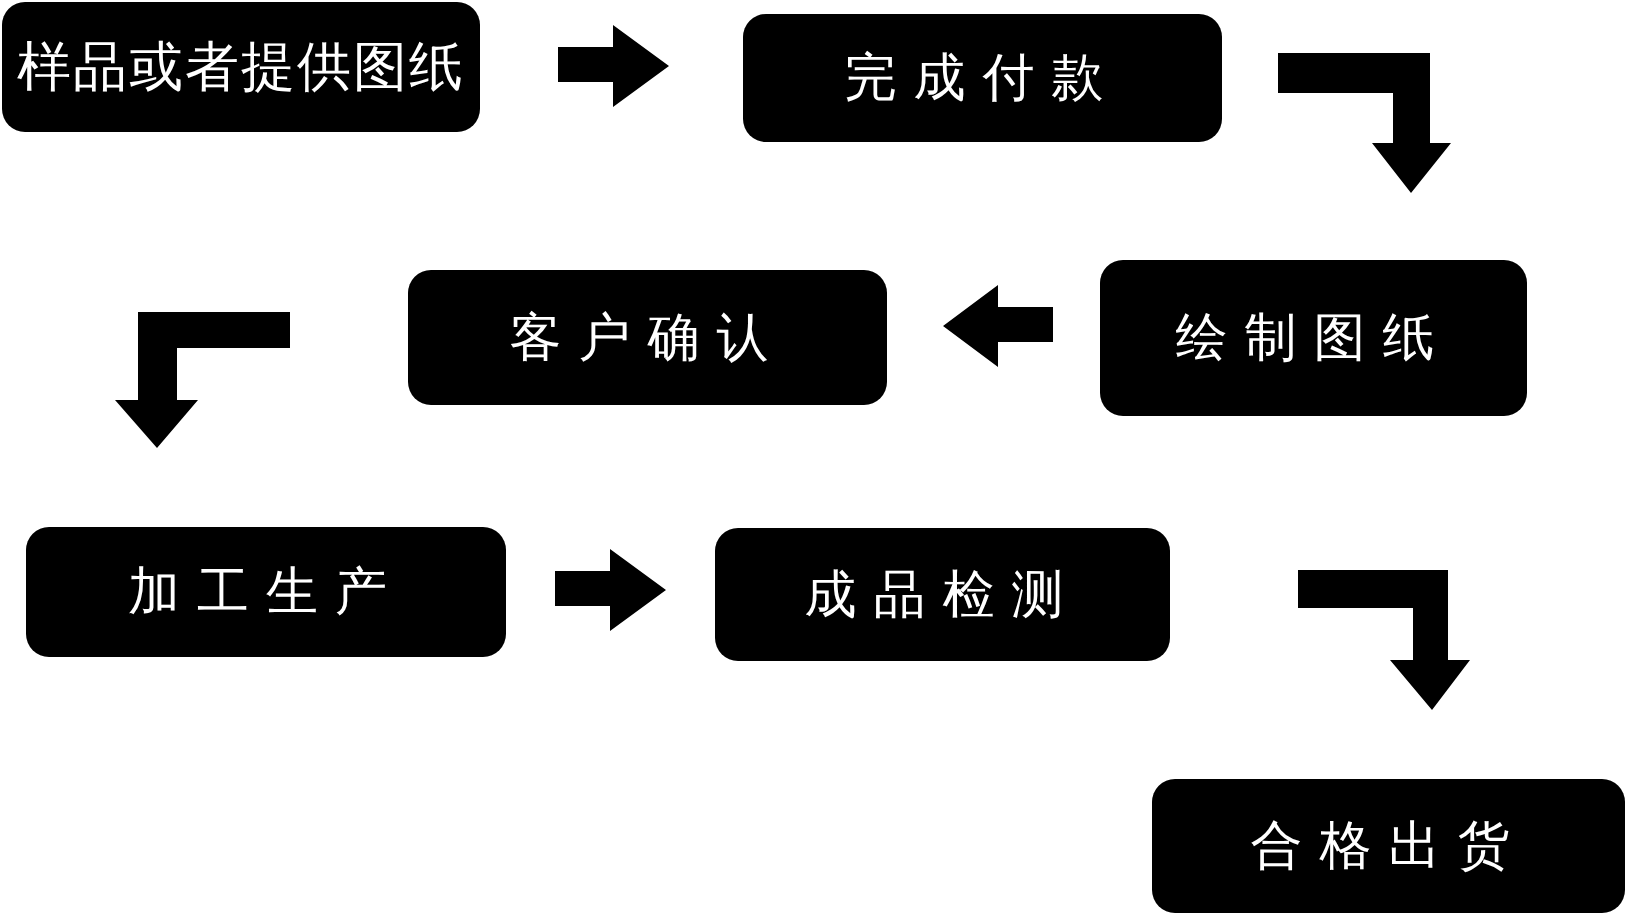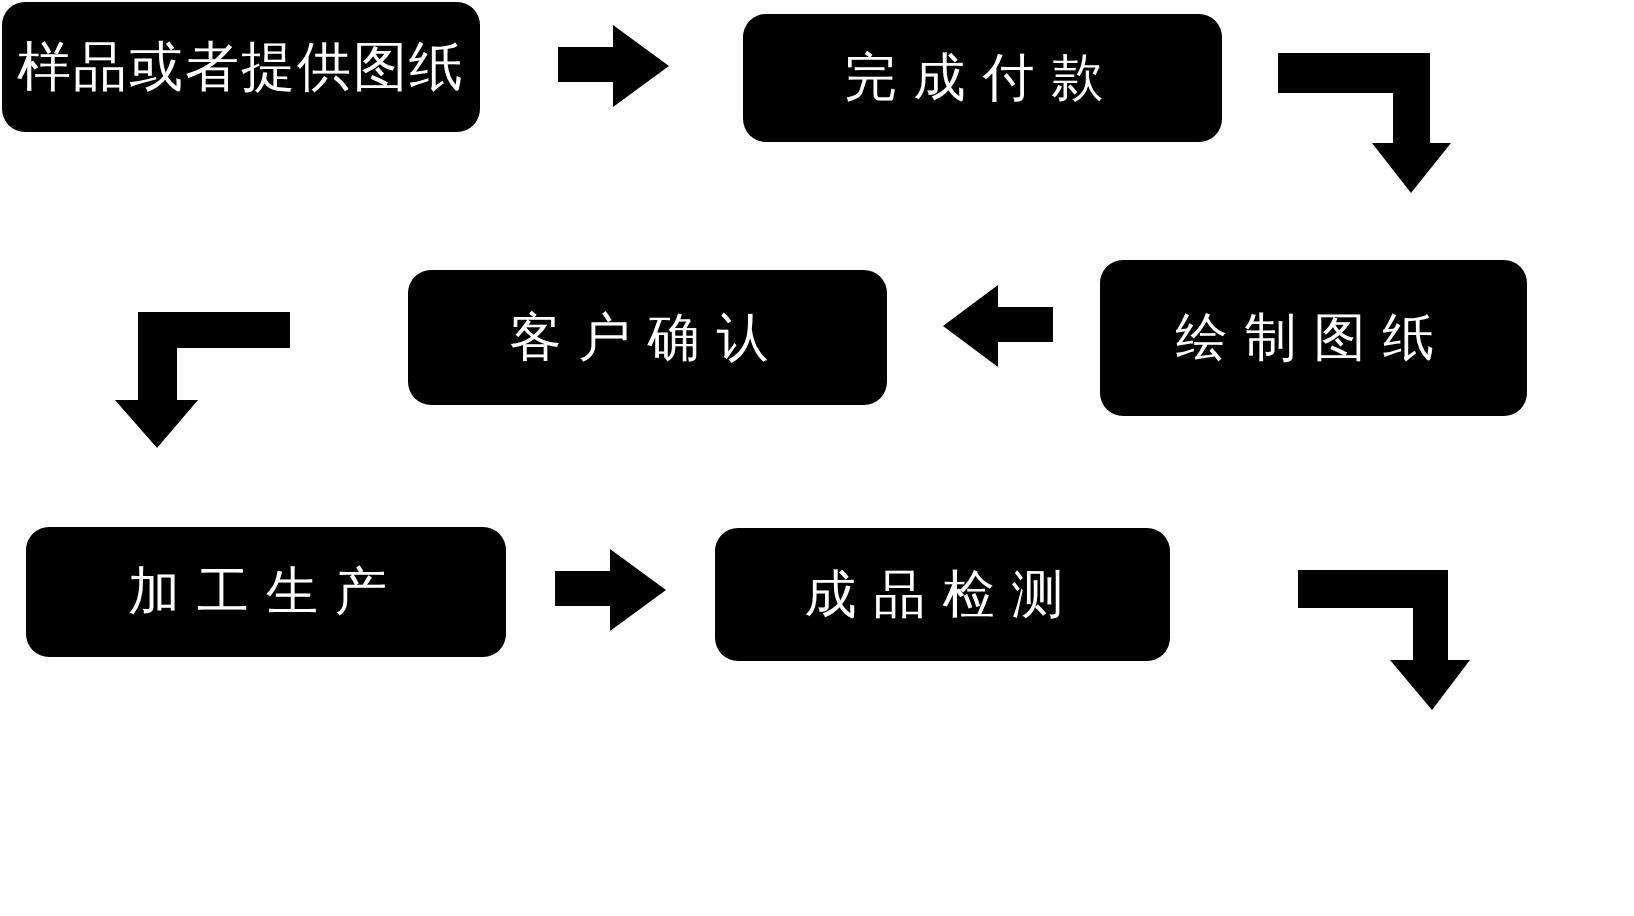--- a/index.html
+++ b/index.html
@@ -91,14 +91,17 @@
   </svg>
 
   <div class="box" id="step6">
     <span>成品检测</span>
   </div>
 
   <svg class="arrow" id="arrow-6-7" width="172" height="140" viewBox="0 0 172 140">
     <polygon points="0,0 150,0 150,90 172,90 134,140 92,90 115,90 115,38 0,38"></polygon>
   </svg>
 
+  <div class="box" id="step7">
+    <span>合格出货</span>
+  </div>
 
 </div>
 
 </body></html>

